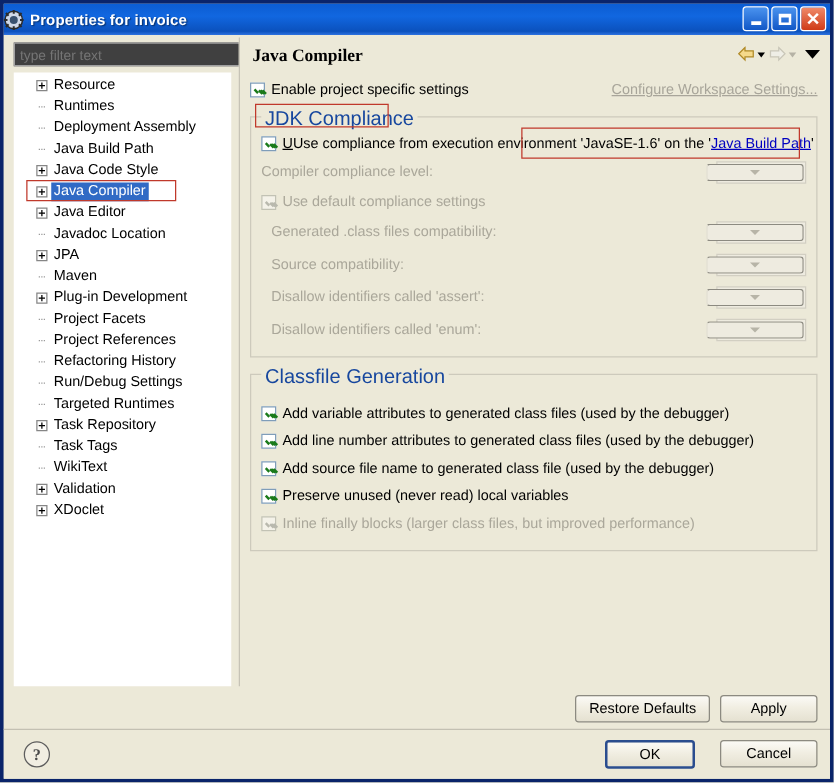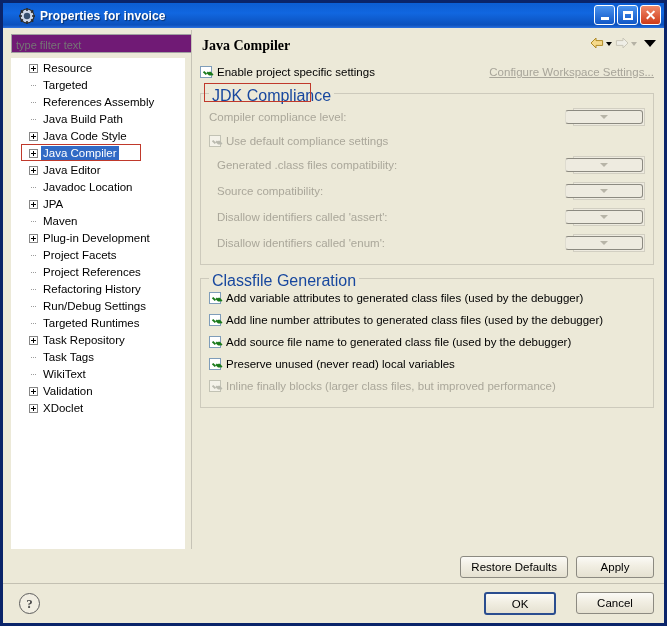--- a/index.html
+++ b/index.html
@@ -11,21 +11,21 @@
   .window{
     position:relative;width:667px;height:626px;
     box-sizing:border-box;
     border:3px solid #0a246a;
     background:#ece9d8;
   }
   
   .titlebar{
     height:25px;
     background:linear-gradient(to bottom,#0a5fd6 0%,#0d5ed4 8%,#1167e0 40%,#0b51bd 88%,#2d72e0 100%);
-    display:flex;align-items:center;padding:0 2px 0 16px;
+    display:flex;align-items:center;padding:0 2px 0 0;
     position:relative;
   }
   .title-icon{
     width:16px;height:16px;margin-right:5px;flex:0 0 auto;
     position:relative;
   }
   .title-icon svg{display:block;}
   .title-text{
     color:#fff;font-weight:bold;font-size:12px;
     text-shadow:1px 1px 1px rgba(0,0,0,.45);
@@ -53,21 +53,21 @@
   .split{
     position:absolute;left:2px;right:2px;top:2px;bottom:74px;
     display:flex;
   }
   .left-pane{
     width:184px;flex:0 0 auto;display:flex;flex-direction:column;
     padding:4px 4px 0 6px;box-sizing:border-box;
   }
   .filter-box{
     height:19px;box-sizing:border-box;
-    border:1px solid #a0a0a0;background:#701a75;
+    border:1px solid #a0a0a0;background:#404040;
     color:#9a9a9a;font-size:11px;
     padding:2px 0 0 4px;width:192px;
     outline:none;font-family:"Liberation Sans",sans-serif;
   }
   .tree{
     flex:1 1 auto;margin-top:5px;background:#fff;
     border:none;overflow:hidden;position:relative;
     padding-top:2px;
   }
   .tree-item{
@@ -284,25 +284,25 @@
         <input class="filter-box" type="text" placeholder="type filter text" style="">
 
         <div class="tree">
 
           <div class="tree-item">
             <span class="exp"></span>
             <span class="tree-label">Resource</span>
           </div>
           <div class="tree-item">
             <span class="dash"></span>
-            <span class="tree-label">Targeted</span>
-          </div>
-          <div class="tree-item">
-            <span class="dash"></span>
-            <span class="tree-label">References Assembly</span>
+            <span class="tree-label">Runtimes</span>
+          </div>
+          <div class="tree-item">
+            <span class="dash"></span>
+            <span class="tree-label">Deployment Assembly</span>
           </div>
           <div class="tree-item">
             <span class="dash"></span>
             <span class="tree-label">Java Build Path</span>
           </div>
           <div class="tree-item">
             <span class="exp"></span>
             <span class="tree-label">Java Code Style</span>
           </div>
           <div class="tree-item selected">
@@ -402,20 +402,25 @@
             <span class="cb checked"></span>
             <span class="cb-label">Enable project specific settings</span>
             <span style="flex:1 1 auto;"></span>
             <span class="link">Configure Workspace Settings...</span>
           </div>
 
           <div class="group">
             <span class="legend">JDK Compliance</span>
             <span class="legend-ring"></span>
 
+            <div class="cb-row" style="position:relative;height:21px;">
+              <span class="cb checked"></span>
+              <span class="cb-label"><span class="u">U</span><span>Use compliance from execution environment 'JavaSE-1.6' on the </span><span>'</span><span class="link-blue">Java Build Path</span><span>'</span></span>
+              <span class="annot-ring" style="left:208px;top:-2px;width:223px;height:25px;"></span>
+            </div>
 
             <div class="field-row">
               <span class="field-label">Compiler compliance level:</span>
               <span class="combo">
                 <span class="val">1.6</span>
                 <span class="btn">
                     <span class="chev"></span>
                   </span>
               </span>
             </div>
@@ -459,21 +464,21 @@
               <span class="field-label">Disallow identifiers called 'enum':</span>
               <span class="combo">
                 <span class="val">Error</span>
                 <span class="btn">
                     <span class="chev"></span>
                   </span>
               </span>
             </div>
           </div>
 
-          <div class="group" style="margin-top:13px;padding:8px 8px 10px 8px;text-align:center;">
+          <div class="group" style="margin-top:13px;padding:20px 8px 10px 8px;text-align:center;">
             <span class="legend">Classfile Generation</span>
 
             <div class="cb-row">
               <span class="cb checked"></span>
               <span class="cb-label">Add variable attributes to generated class files (used by the debugger)</span>
             </div>
             <div class="cb-row">
               <span class="cb checked"></span>
               <span class="cb-label">Add line number attributes to generated class files (used by the debugger)</span>
             </div>

